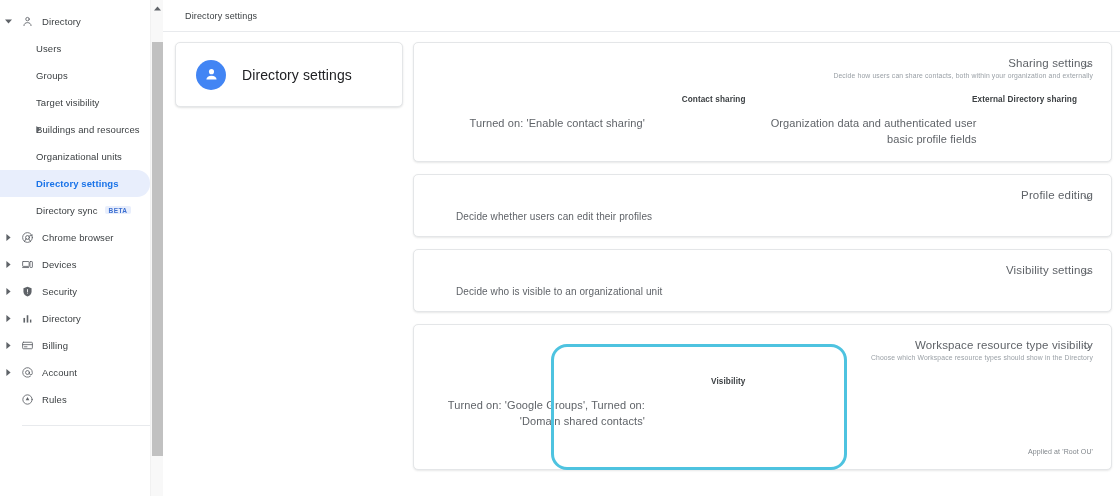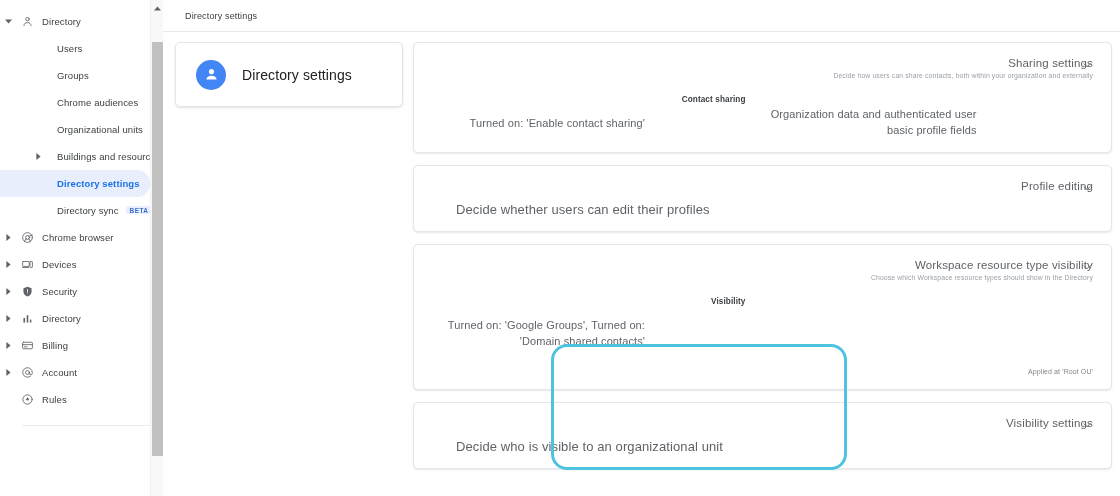--- a/index.html
+++ b/index.html
@@ -47,21 +47,21 @@
   .nav-row .navicon svg { display: block; }
   .nav-row .navlabel {
     font-size: 9.5px;
     color: #3c4043;
     letter-spacing: .1px;
     padding-left: 4px;
   }
 
   
   .nav-row.child { height: 27px; }
-  .nav-row.child .navlabel { padding-left: 57px; }
+  .nav-row.child .navlabel { padding-left: 36px; }
   .nav-row.child .twisty { position: absolute; left: 30px; top: 0; height: 100%; }
 
   .nav-row.active {
     background: #e8eefc;
     border-top-right-radius: 13px;
     border-bottom-right-radius: 13px;
     width: 150px;
   }
   .nav-row.active .navlabel {
     color: #1a73e8;
@@ -224,21 +224,21 @@
   }
   .applied {
     margin-top: 19px;
     font-size: 7px;
     color: #80868b;
     letter-spacing: .1px;
   }
 
   .card.short .card-body { margin-top: 9px; }
   .card.short .desc {
-    font-size: 13px;
+    font-size: 10px;
     color: #5f6368;
     letter-spacing: .1px;
     padding-left: 26px;
   }
 
   
   #highlight-ring {
     position: absolute;
     left: 388px; top: 344px;
     width: 296px; height: 126px;
@@ -272,33 +272,33 @@
         <div class="nav-row child">
           <span class="twisty"></span>
           <span class="navlabel">Users</span>
         </div>
         <div class="nav-row child">
           <span class="twisty"></span>
           <span class="navlabel">Groups</span>
         </div>
         <div class="nav-row child">
           <span class="twisty"></span>
-          <span class="navlabel">Chrome audiences</span>
+          <span class="navlabel">Target visibility</span>
         </div>
         <div class="nav-row child">
+          <span class="twisty">
+            <svg width="5" height="7" viewBox="0 0 6 10" fill="currentColor">
+              <polygon points="0,0 6,5 0,10"></polygon>
+            </svg>
+          </span>
+          <span class="navlabel">Buildings and resources</span>
+        </div>
+        <div class="nav-row child">
           <span class="twisty"></span>
           <span class="navlabel">Organizational units</span>
-        </div>
-        <div class="nav-row child">
-          <span class="twisty">
-            <svg width="5" height="7" viewBox="0 0 6 10" fill="currentColor">
-              <polygon points="0,0 6,5 0,10"></polygon>
-            </svg>
-          </span>
-          <span class="navlabel">Buildings and resources</span>
         </div>
         <div class="nav-row child active">
           <span class="twisty"></span>
           <span class="navlabel">Directory settings</span>
         </div>
         <div class="nav-row child">
           <span class="twisty"></span>
           <span class="navlabel">Directory sync<span class="beta-badge">BETA</span></span>
         </div>
         <div class="nav-row">
@@ -446,62 +446,63 @@
               <svg width="12" height="12" viewBox="0 0 24 24" fill="none" stroke="currentColor" stroke-width="1.9" stroke-linecap="round" stroke-linejoin="round">
                 <polyline points="6,9.5 12,15.5 18,9.5"></polyline>
               </svg>
             </span>
             <div class="card-body">
               <div class="col">
                 <div class="col-head">Contact sharing</div>
                 <div class="col-val">Turned on: 'Enable contact sharing'</div>
               </div>
               <div class="col">
+                <div class="col-head">External Directory sharing</div>
                 <div class="col-val">Organization data and authenticated user basic profile fields</div>
               </div>
             </div>
           </div>
           <div class="card short">
             <div class="card-title">Profile editing</div>
             <span class="chevron">
               <svg width="12" height="12" viewBox="0 0 24 24" fill="none" stroke="currentColor" stroke-width="1.9" stroke-linecap="round" stroke-linejoin="round">
                 <polyline points="6,9.5 12,15.5 18,9.5"></polyline>
               </svg>
             </span>
             <div class="card-body">
               <div class="desc">Decide whether users can edit their profiles</div>
+            </div>
+          </div>
+          <div class="card short">
+            <div class="card-title">Visibility settings</div>
+            <span class="chevron">
+              <svg width="12" height="12" viewBox="0 0 24 24" fill="none" stroke="currentColor" stroke-width="1.9" stroke-linecap="round" stroke-linejoin="round">
+                <polyline points="6,9.5 12,15.5 18,9.5"></polyline>
+              </svg>
+            </span>
+            <div class="card-body">
+              <div class="desc">Decide who is visible to an organizational unit</div>
             </div>
           </div>
           <div class="card">
             <div class="card-title">Workspace resource type visibility</div>
             <div class="card-sub">Choose which Workspace resource types should show in the Directory</div>
             <span class="chevron">
               <svg width="12" height="12" viewBox="0 0 24 24" fill="none" stroke="currentColor" stroke-width="1.9" stroke-linecap="round" stroke-linejoin="round">
                 <polyline points="6,9.5 12,15.5 18,9.5"></polyline>
               </svg>
             </span>
             <div class="card-body">
               <div class="col">
                 <div class="col-head">Visibility</div>
                 <div class="col-val">Turned on: 'Google Groups', Turned on: 'Domain shared contacts'</div>
               </div>
             </div>
             <div class="applied">Applied at 'Root OU'</div>
           </div>
-          <div class="card short">
-            <div class="card-title">Visibility settings</div>
-            <span class="chevron">
-              <svg width="12" height="12" viewBox="0 0 24 24" fill="none" stroke="currentColor" stroke-width="1.9" stroke-linecap="round" stroke-linejoin="round">
-                <polyline points="6,9.5 12,15.5 18,9.5"></polyline>
-              </svg>
-            </span>
-            <div class="card-body">
-              <div class="desc">Decide who is visible to an organizational unit</div>
-            </div>
-          </div>
         </div>
 
     </div>
 
     <div id="highlight-ring" style="border-color: rgb(78, 195, 224);"></div>
   </section>
 
 </div>
 
 </body></html>

